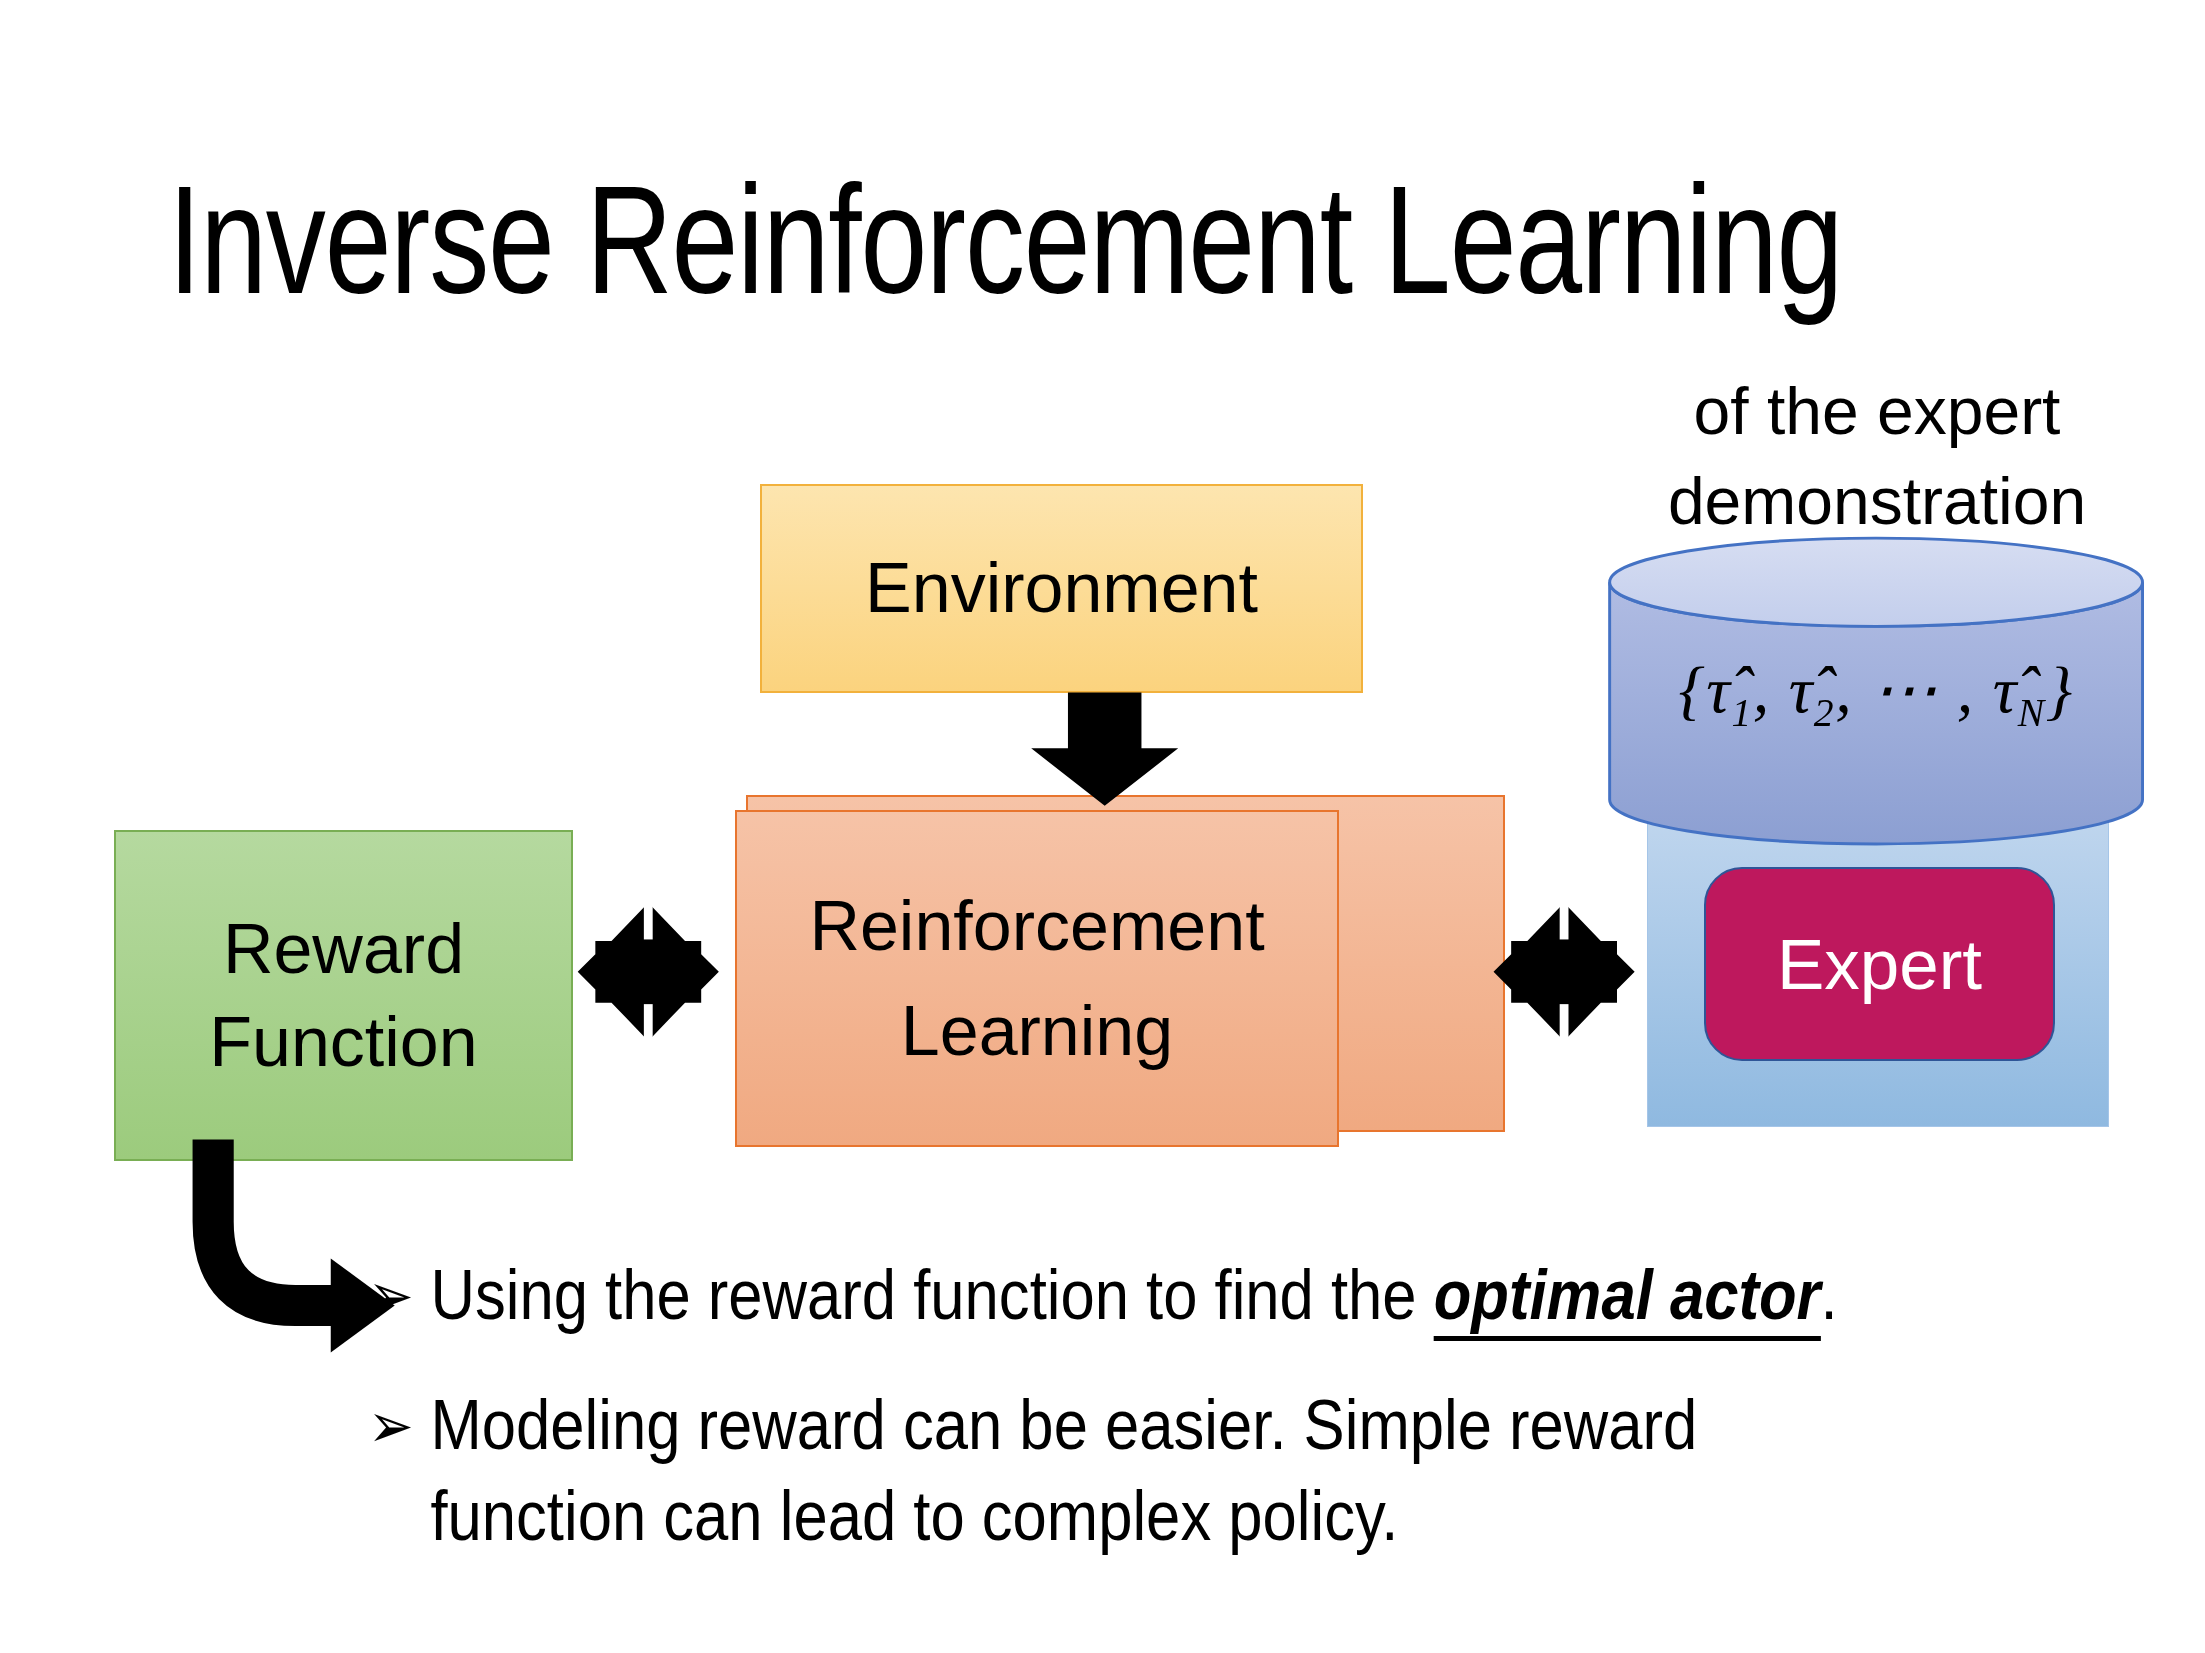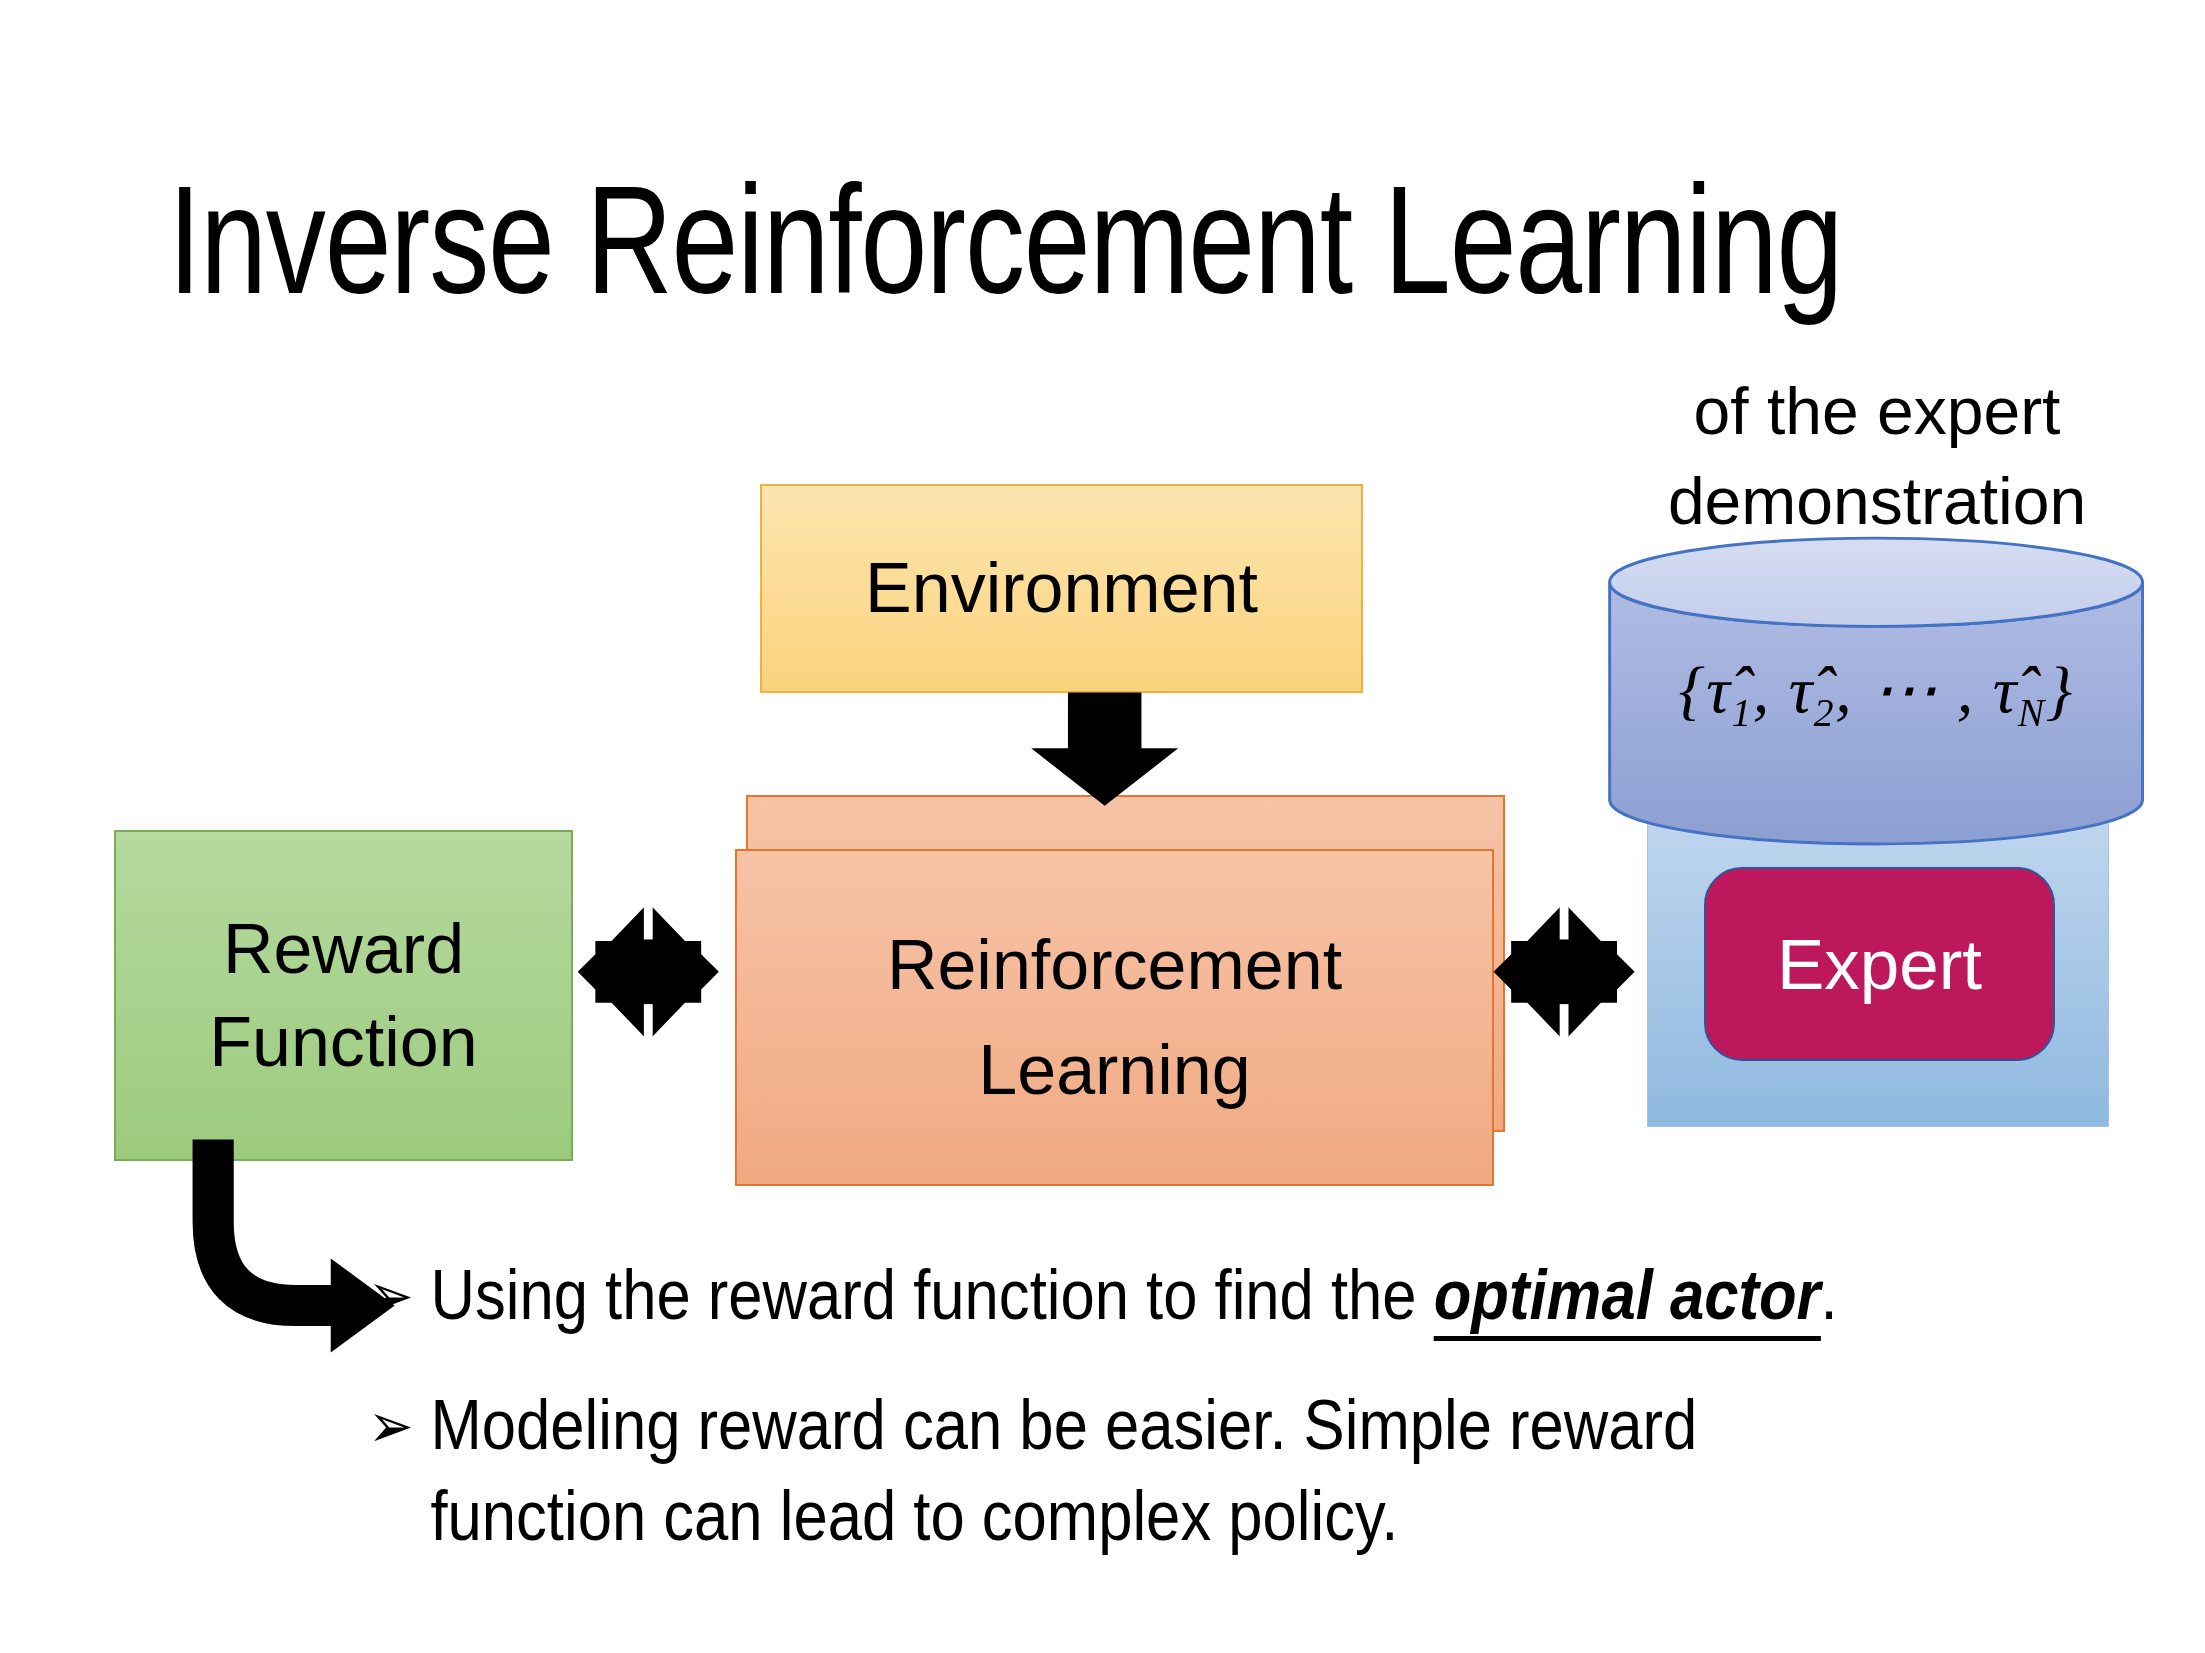--- a/index.html
+++ b/index.html
@@ -22,21 +22,21 @@
        line-height:93px;}
   .env-box{left:760px;top:484px;width:603px;height:209px;
            background:linear-gradient(180deg,#FDE5AF 0%,#FBD37E 100%);
            border:2.9px solid #F2B13C;}
   .reward-box{left:114px;top:830px;width:459px;height:331px;
            background:linear-gradient(180deg,#B5D99F 0%,#9CCB7D 100%);
            border:2.9px solid #79AE54;}
   .rl-back{left:746px;top:795px;width:759px;height:337px;
            background:linear-gradient(180deg,#F6C3A7 0%,#F0A981 100%);
            border:2.9px solid #E8752E;}
-  .rl-box{left:735px;top:849px;width:759px;height:337px;
+  .rl-box{left:735px;top:810px;width:604px;height:337px;
            background:linear-gradient(180deg,#F6C3A7 0%,#F0A981 100%);
            border:2.9px solid #E8752E;gap:12px;}
 
   
   .expert-container{position:absolute;left:1647px;top:809px;width:462px;height:318px;
            box-sizing:border-box;border:1.5px solid #A5C5E8;
            background:linear-gradient(180deg,#C0D6EE 0%,#8FB9E0 100%);z-index:1;}
   .cylinder-svg{position:absolute;left:0;top:0;z-index:2;pointer-events:none;}
   .formula{position:absolute;left:1617px;top:651px;width:518px;text-align:center;z-index:3;
            font-family:Liberation Serif, serif;font-style:italic;font-size:66px;

